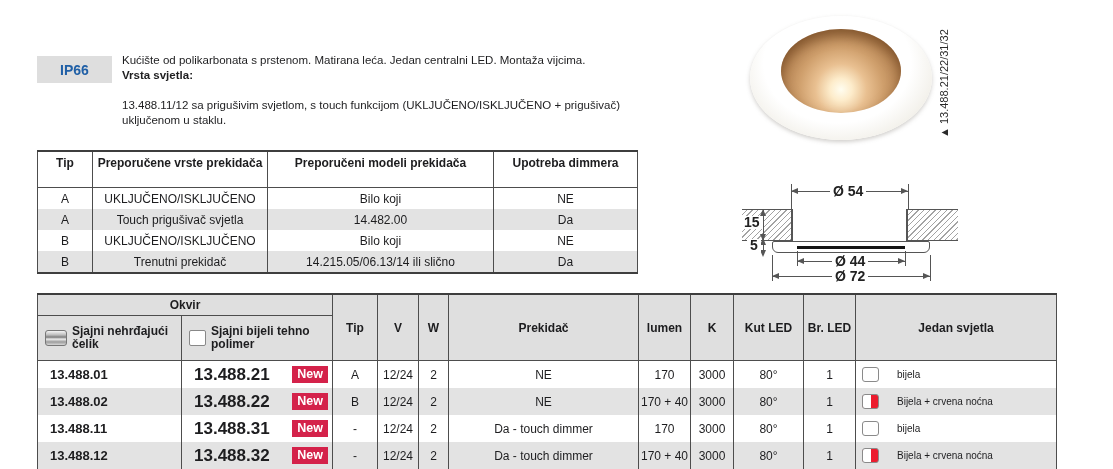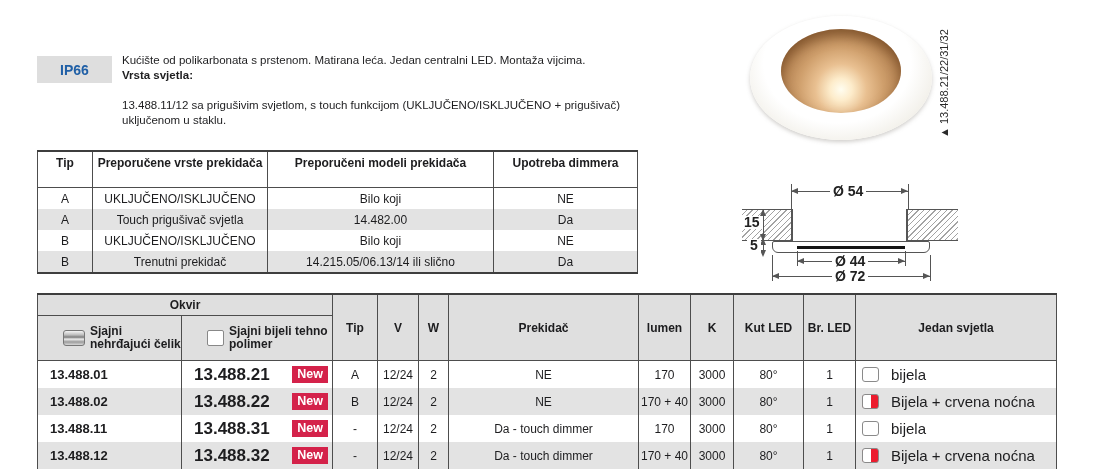--- a/index.html
+++ b/index.html
@@ -27,35 +27,35 @@
   #switch-table td{height:21px;vertical-align:middle;}
   #switch-table tr.alt td{background:#e3e3e3;}
 
   
   #product-table{position:absolute;left:37px;top:293px;width:1019px;font-size:12px;
                  border:1px solid #3e3e3e;border-top-width:2px;border-bottom-width:2px;}
   #product-table th,#product-table td{border-left:1px solid #4d4d4d;border-right:1px solid #4d4d4d;
                  text-align:center;padding:0;overflow:hidden;}
   #product-table th{background:#dfdfdf;font-weight:bold;}
   #product-table .okvir-cell{height:20px;border-bottom:1px solid #4d4d4d;}
-  #product-table .sub-head{height:44px;border-bottom:1px solid #4d4d4d;padding-left:18px;}
+  #product-table .sub-head{height:44px;border-bottom:1px solid #4d4d4d;}
   #product-table .span-head{border-bottom:1px solid #4d4d4d;}
   #product-table td{height:27px;vertical-align:middle;white-space:nowrap;}
   #product-table tr.alt td{background:#e3e3e3;}
   .code-cell{font-size:13px;font-weight:bold;text-align:left!important;padding-left:12px!important;}
   .code-flex{display:flex;align-items:center;justify-content:space-between;padding-right:4px;}
   .code-flex b{font-size:17px;text-align:center;}
   .new-badge{background:#d4224a;color:#fff;font-weight:bold;font-size:12.5px;
              padding:0 5px;height:17px;line-height:17px;display:inline-block;}
   .subhead-flex{display:flex;align-items:center;text-align:left;padding-left:7px;gap:5px;line-height:13.5px;}
   .icon-steel{width:20px;height:14px;border:1px solid #777;border-radius:3px;flex:0 0 auto;
       background:linear-gradient(180deg,#f4f4f4 0%,#bdbdbd 28%,#7d7d7d 44%,#ececec 58%,#9c9c9c 78%,#d8d8d8 100%);}
   .icon-polymer{width:15px;height:14px;border:1px solid #888;border-radius:2px;background:#fff;flex:0 0 auto;}
   .boja-cell{text-align:left!important;}
-  .boja-flex{display:flex;align-items:center;gap:12px;padding-left:6px;font-size:15px;}
+  .boja-flex{display:flex;align-items:center;gap:18px;padding-left:6px;font-size:10px;}
   .swatch{width:17px;height:15px;border:1px solid #8a8a8a;border-radius:3px;background:#fff;flex:0 0 auto;box-sizing:border-box;}
   .swatch.split{background:linear-gradient(90deg,#ffffff 0 55%,#ec1c2e 55% 100%);}
 
   
   .photo{position:absolute;left:750px;top:16px;width:182px;height:124px;}
   .ring{position:absolute;left:0;top:0;width:182px;height:124px;border-radius:50%;
         background:radial-gradient(ellipse at 48% 38%,#ffffff 55%,#f3f1eb 74%,#e0ddd5 90%,#ccc9c1 100%);
         box-shadow:0 2px 4px rgba(120,115,105,.35);}
   .lens{position:absolute;left:31px;top:13px;width:120px;height:84px;border-radius:50%;
         background:radial-gradient(ellipse at 50% 72%,#fffdf0 0%,#fdeccb 13%,#e9c091 30%,#cf9f6c 50%,#b28050 72%,#8d5c35 100%);

